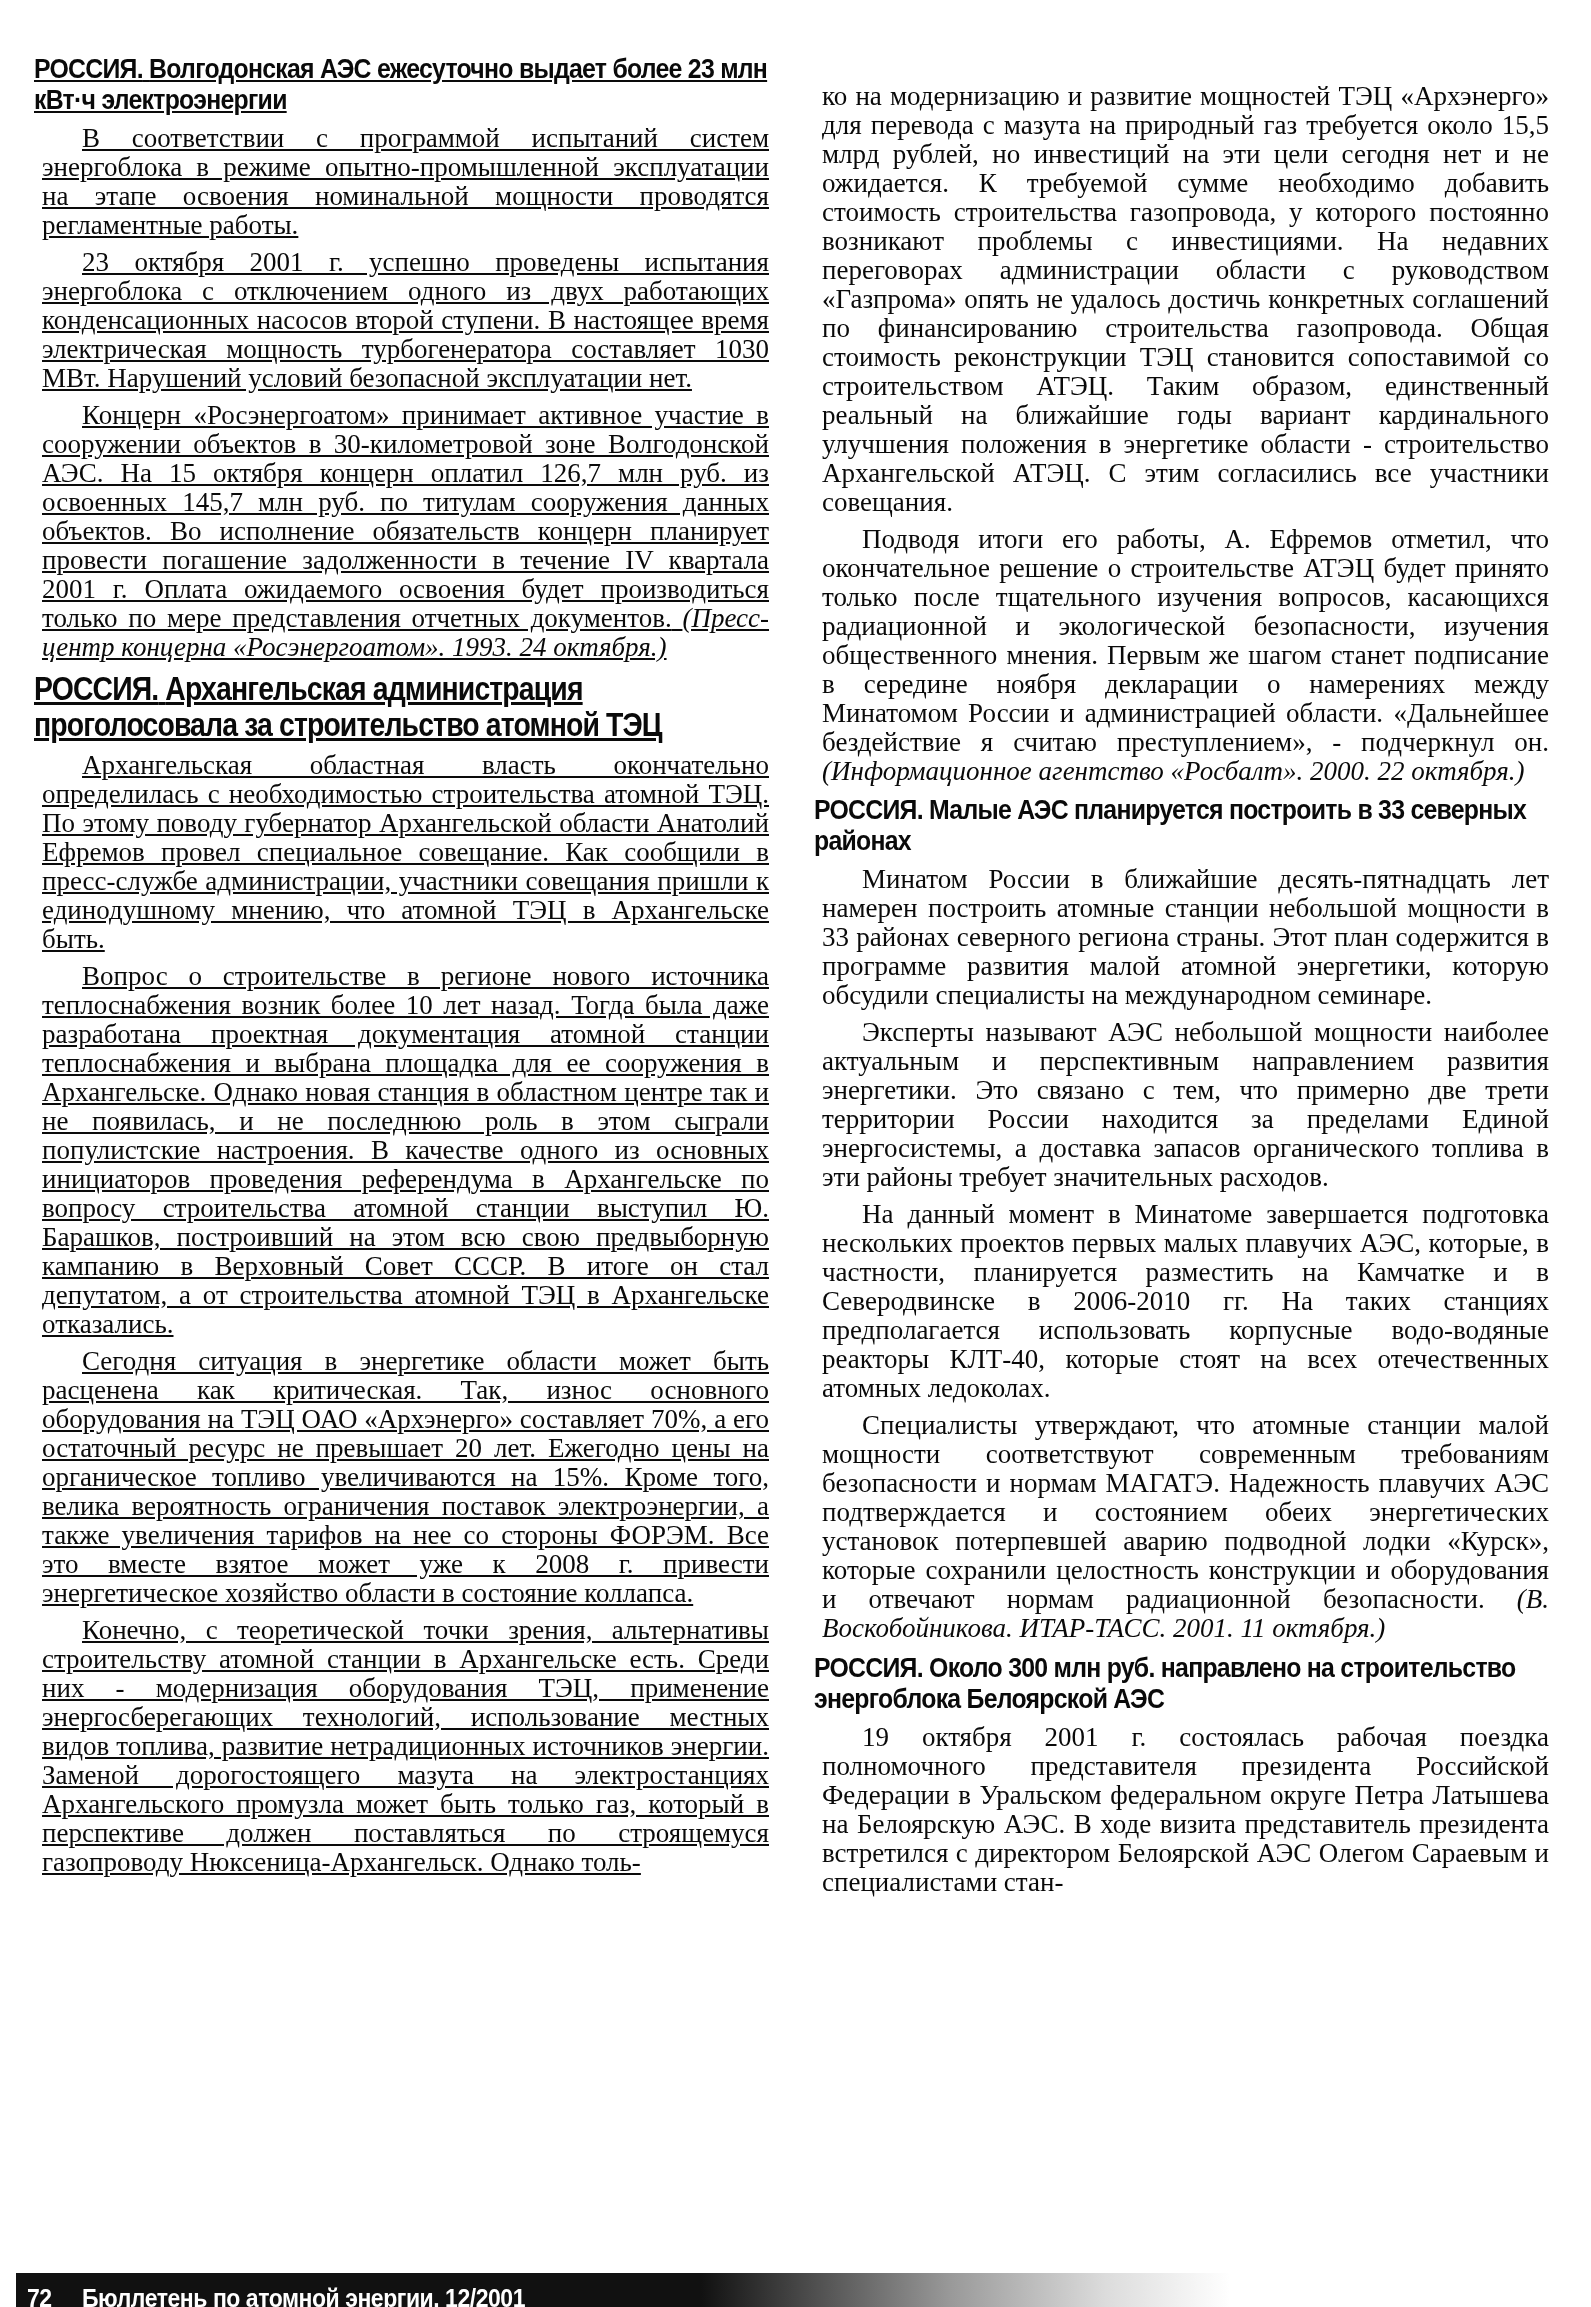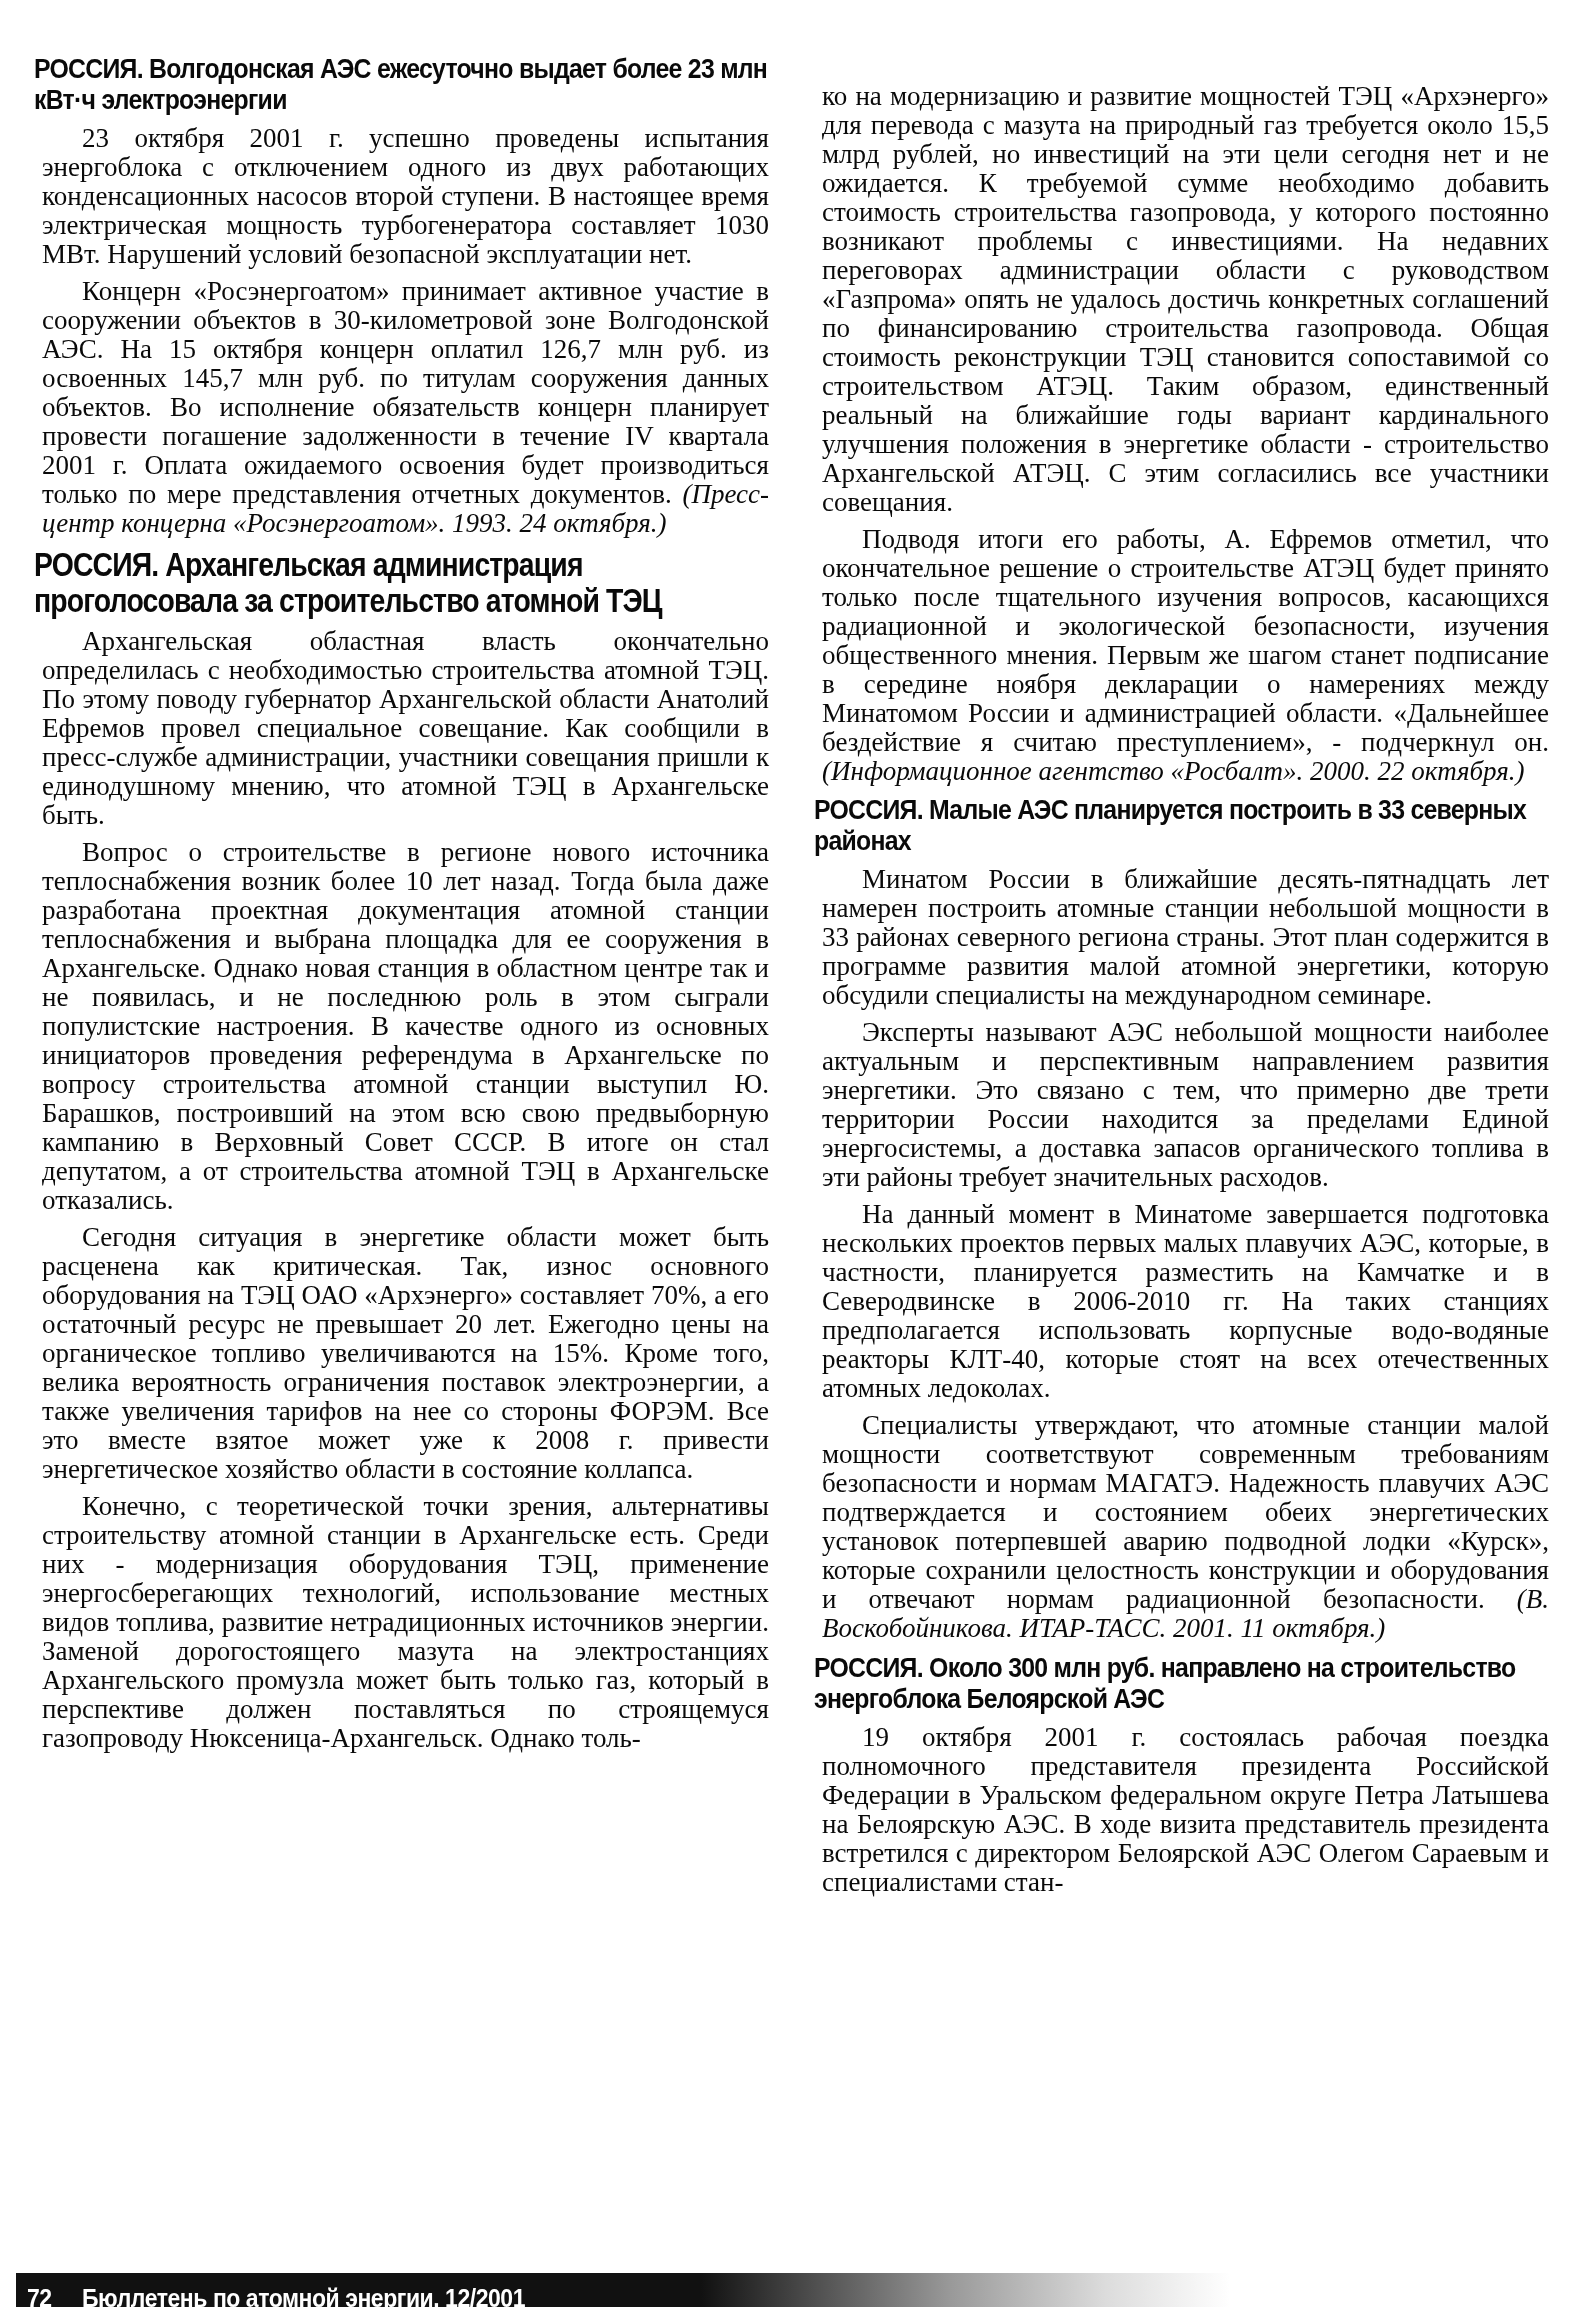--- a/index.html
+++ b/index.html
@@ -5,21 +5,21 @@
   html, body { margin: 0; padding: 0; background: #ffffff; }
   body {
     width: 1592px; height: 2307px; position: relative; overflow: hidden;
     font-family: "Liberation Serif", serif; color: #0a0a0a;
   }
   .column {
     position: absolute; top: 54px; width: 743px;
     font-size: 27px; line-height: 29px; text-align: justify;
     hyphens: manual;
   }
-  .col-left  { left: 34px; }
+  .col-left  { left: 34px; text-decoration: underline; }
   .col-right { left: 814px; top: 74px; }
   .headline {
     font-family: "Liberation Sans", sans-serif;
     font-weight: bold; font-size: 27px; line-height: 31px;
     letter-spacing: -0.8px; transform: scaleX(0.92); transform-origin: left top;
     width: 108%; margin: 0 0 6.6px 0; text-align: left;
   }
   .headline.big { font-size: 33px; line-height: 36px; letter-spacing: -1px; transform: scaleX(0.86); width: 116%; }
   .headline .country { font-weight: bold; }
   .para { margin: 8px; text-indent: 40px; }
@@ -42,20 +42,21 @@
 </head>
 <body>
 
 <div class="column col-left">
 
   <section class="article">
     <h2 class="headline">
       <span class="country">РОССИЯ.</span>
       <span>Волгодонская АЭС ежесуточно выдает более 23 млн кВт·ч электроэнергии</span>
     </h2>
+    <p class="para">В соответствии с программой испытаний систем энергоблока в режиме опытно-промышленной эксплуатации на этапе освоения номинальной мощности проводятся регламентные работы.</p>
     <p class="para">23 октября 2001 г. успешно проведены испытания энергоблока с отключением одного из двух работающих конденсационных насосов второй ступени. В настоящее время электрическая мощность турбогенератора составляет 1030 МВт. Нарушений условий безопасной эксплуатации нет.</p>
     <p class="para">
       <span>Концерн «Росэнергоатом» принимает активное участие в сооружении объектов в 30-километровой зоне Волгодонской АЭС. На 15 октября концерн оплатил 126,7 млн руб. из освоенных 145,7 млн руб. по титулам сооружения данных объектов. Во исполнение обязательств концерн планирует провести погашение задолженности в течение IV квартала 2001 г. Оплата ожидаемого освоения будет производиться только по мере представления отчетных документов.</span>
       <span class="source">(Пресс-центр концерна «Росэнергоатом». 1993. 24 октября.)</span>
     </p>
   </section>
 
   <section class="article">
     <h2 class="headline big">
       <span class="country">РОССИЯ.</span>

